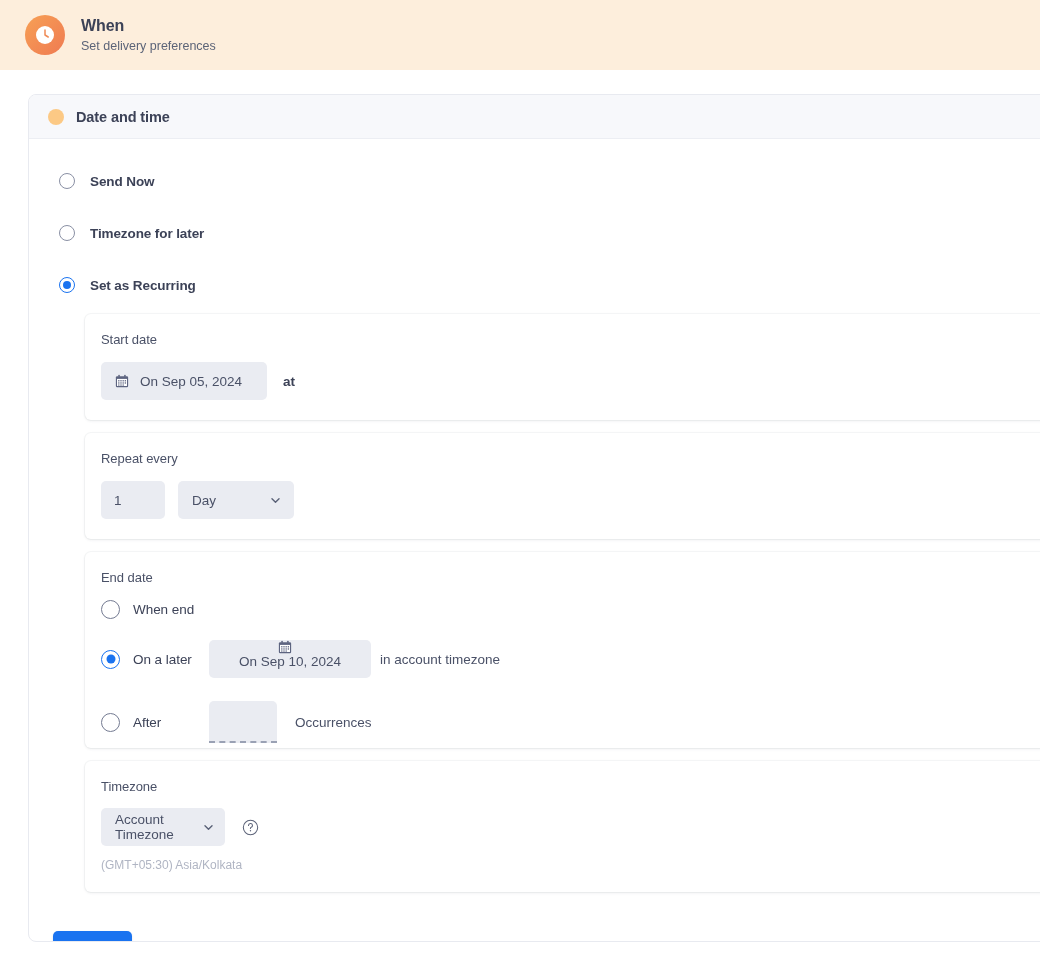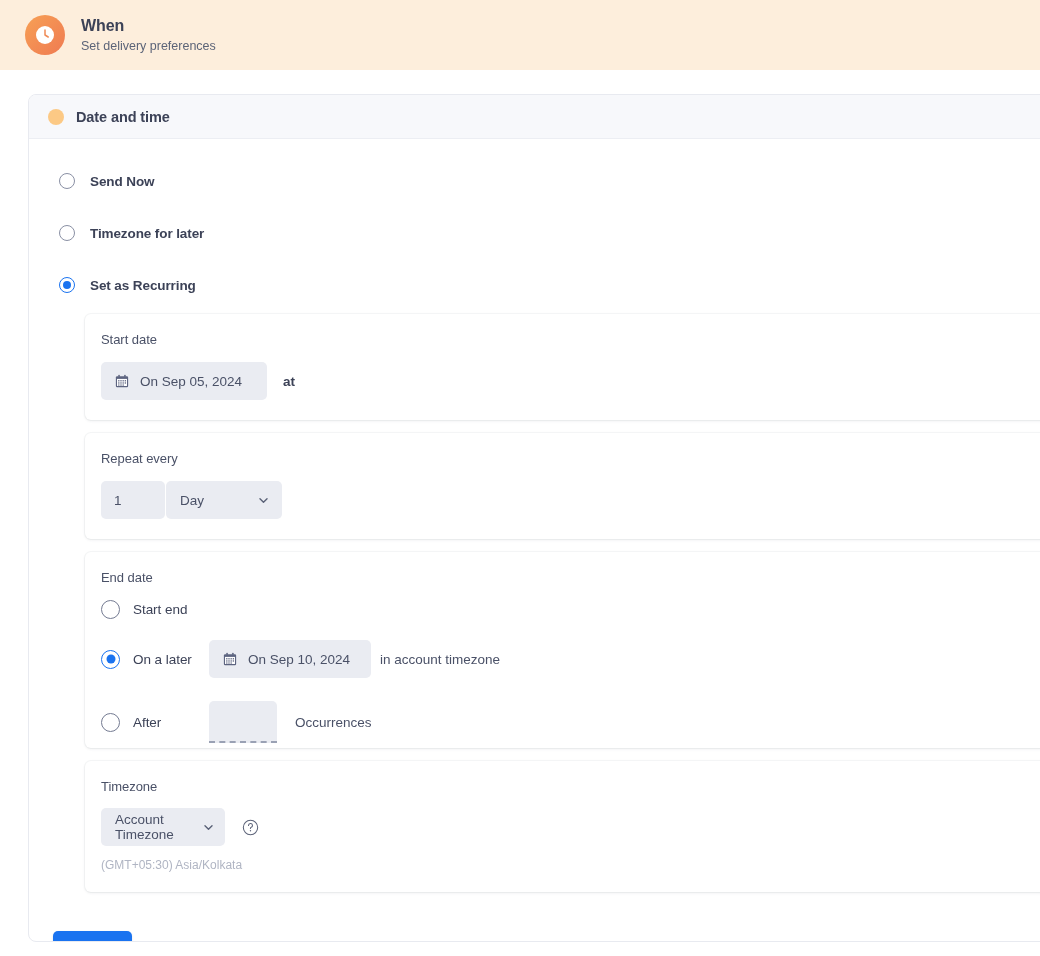--- a/index.html
+++ b/index.html
@@ -159,21 +159,21 @@
     height: 38px;
     display: flex;
     align-items: center;
     padding: 0 14px;
     font-size: 13.5px;
     color: #4a5167;
     flex: 0 0 auto;
   }
   .field .cal { margin-right: 11px; display: flex; }
   .field-date { min-width: 166px; }
-  .field-date-end { min-width: 162px; }
+  .field-date-end { min-width: 162px; flex-direction: column; }
 
   .at-label {
     margin: 0 16px;
     font-size: 13.5px;
     font-weight: bold;
     color: #3c4257;
   }
 
   .field-time {
     width: 196px;
@@ -193,21 +193,21 @@
     border: none;
     border-radius: 5px;
     font-family: "Liberation Sans", sans-serif;
     font-size: 13.5px;
     color: #4a5167;
     padding: 0 13px;
     outline: none;
   }
 
   .select {
-    margin-left: 1px;
+    margin-left: 13px;
     width: 116px;
     height: 38px;
     background: #eaecf2;
     border-radius: 5px;
     display: flex;
     align-items: center;
     justify-content: space-between;
     padding: 0 12px 0 14px;
     font-size: 13.5px;
     color: #4a5167;
@@ -399,21 +399,21 @@
           </div>
         </div>
       </div>
 
       <div class="panel panel-enddate">
         <div class="panel-label">End date</div>
 
         <div class="end-row r-never">
           <div class="end-radio-wrap">
             <span class="radio-lg"></span>
-            <span class="end-radio-label">Start end</span>
+            <span class="end-radio-label">When end</span>
           </div>
         </div>
 
         <div class="end-row r-date">
           <div class="end-radio-wrap">
             <span class="radio-lg checked"></span>
             <span class="end-radio-label">On a later</span>
           </div>
           <div class="field field-date-end">
             <span class="cal">

